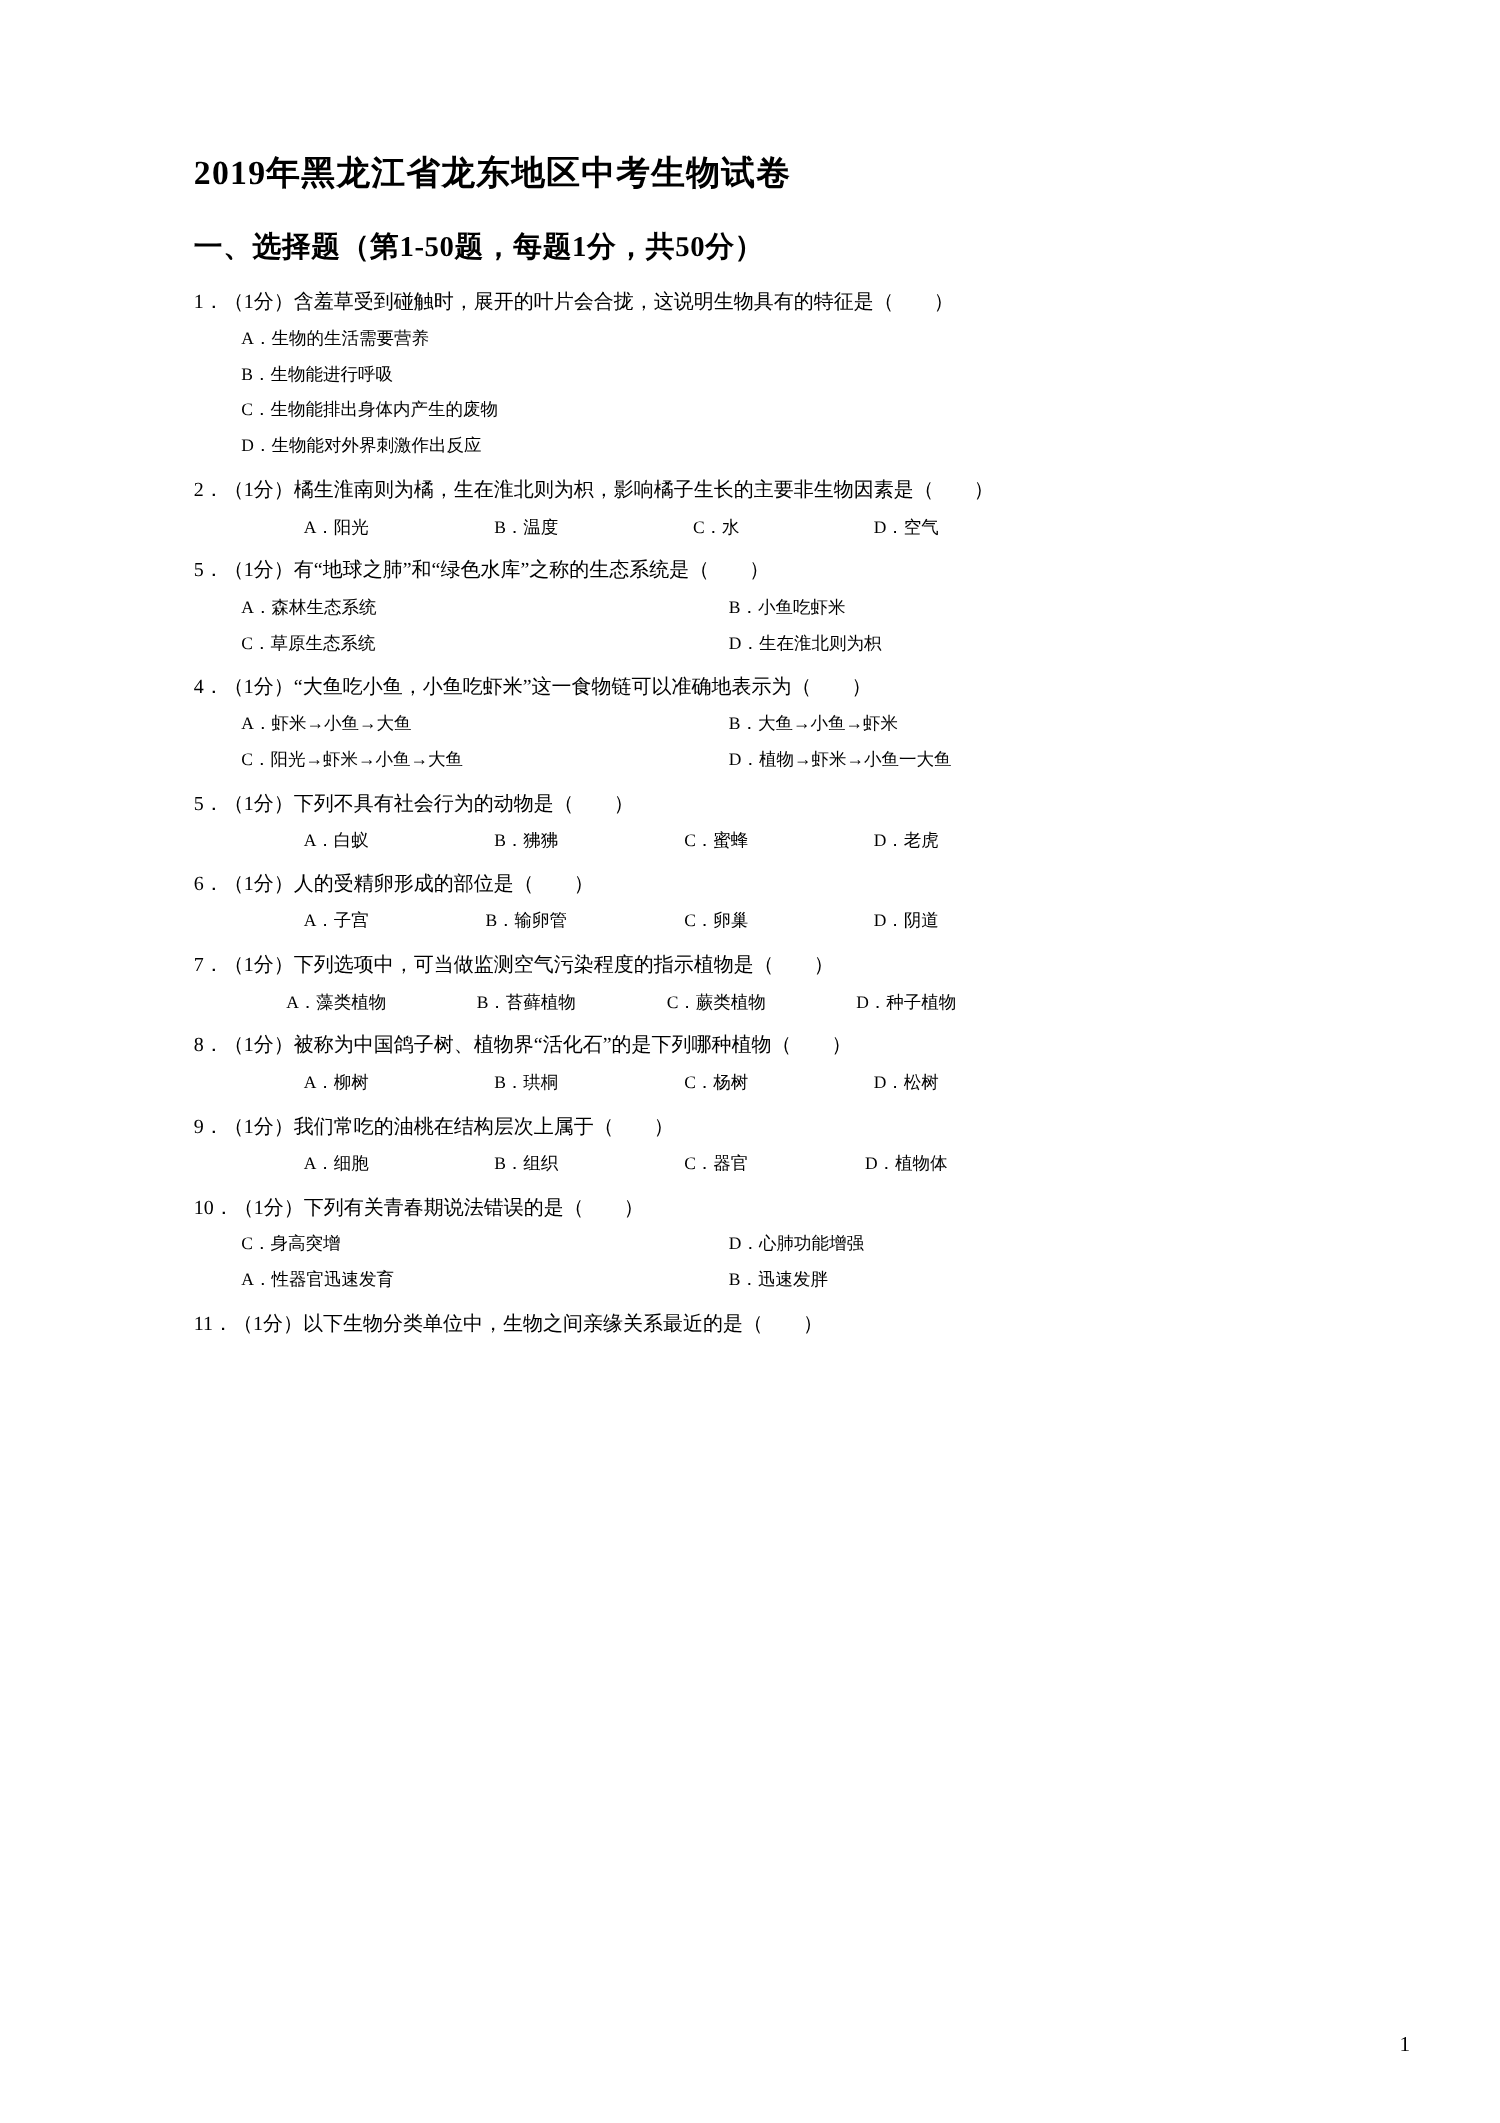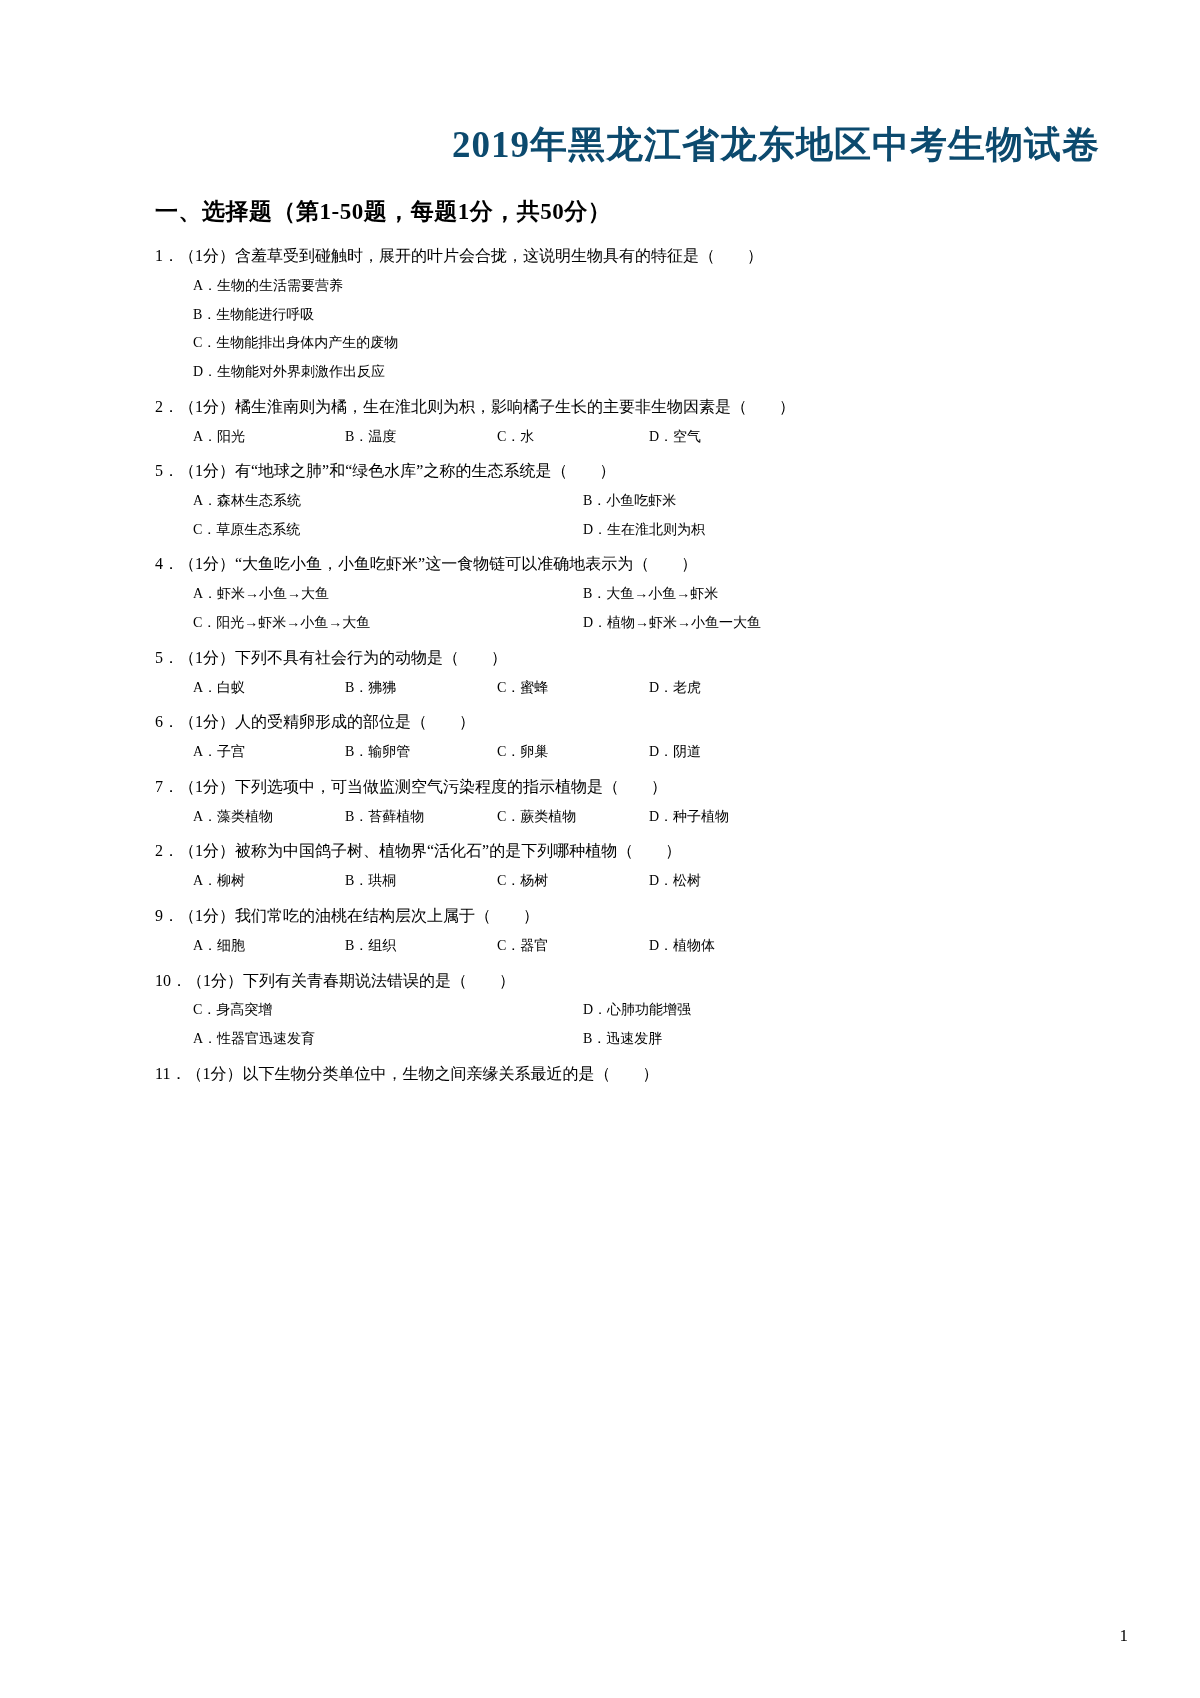--- a/index.html
+++ b/index.html
@@ -15,23 +15,23 @@
     position: relative;
   }
   .page {
     position: relative;
     width: 1200px;
     height: 1698px;
     box-sizing: border-box;
     padding: 120px 100px 60px 155px;
   }
   .doc-title {
-    text-align: right;
-    color: #0c4a6e;
-    font-size: 37px;
+    text-align: left;
+    color: #000000;
+    font-size: 27px;
     font-weight: bold;
     letter-spacing: 1px;
     margin: 0 0 26px 0;
     font-family: "Liberation Serif", "DejaVu Serif", serif;
   }
   .section-head {
     font-size: 23px;
     font-weight: bold;
     margin: 0 0 16px 0;
     letter-spacing: 0.5px;
@@ -53,20 +53,21 @@
     display: flex;
     font-size: 14px;
     line-height: 1.62;
     margin-bottom: 6px;
     padding-left: 38px;
   }
   
   .opt-row.cols4 > .opt {
     width: 152px;
     flex: none;
+    text-align: center;
   }
   
   .opt-row.cols2 > .opt {
     width: 390px;
     flex: none;
   }
   
   .opt-row.cols1 > .opt {
     width: auto;
   }
@@ -180,21 +181,21 @@
         <div class="opt-row cols4">
           <span class="opt">A．藻类植物</span>
           <span class="opt">B．苔藓植物</span>
           <span class="opt">C．蕨类植物</span>
           <span class="opt">D．种子植物</span>
         </div>
       </div>
     </div>
 
     <div class="q">
-      <p class="q-stem">2．（1分）被称为中国鸽子树、植物界“活化石”的是下列哪种植物（　　）</p>
+      <p class="q-stem">8．（1分）被称为中国鸽子树、植物界“活化石”的是下列哪种植物（　　）</p>
       <div class="opts">
         <div class="opt-row cols4">
           <span class="opt">A．柳树</span>
           <span class="opt">B．珙桐</span>
           <span class="opt">C．杨树</span>
           <span class="opt">D．松树</span>
         </div>
       </div>
     </div>
 

